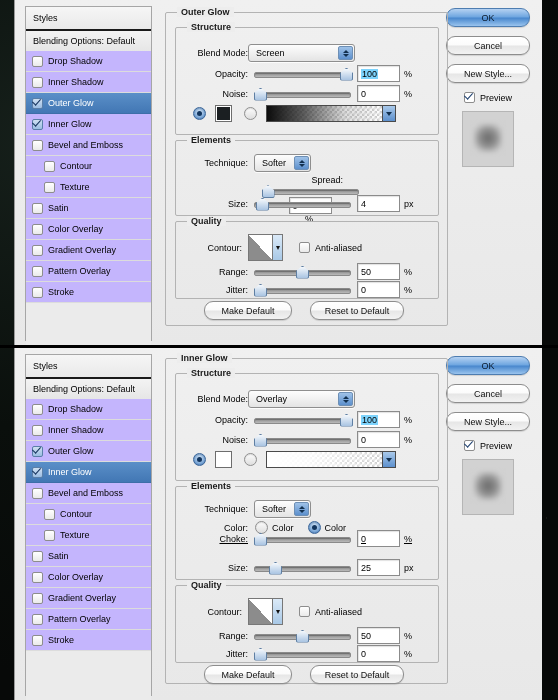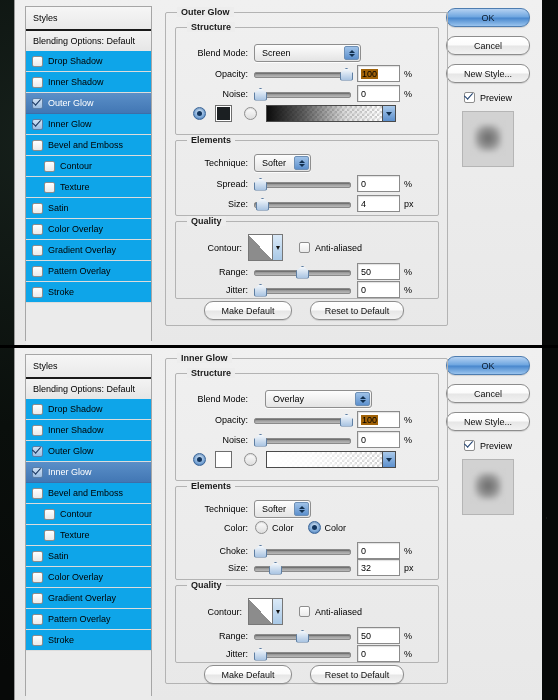--- a/index.html
+++ b/index.html
@@ -49,21 +49,21 @@
     background:#efefef;border:1px solid #a6a6a6;
     box-shadow:inset 0 1px 0 #fff;}
   .sb-head{height:22px;line-height:22px;padding-left:7px;
     font-size:9px;font-weight:400;color:#000;
     background:linear-gradient(to bottom,#f6f6f6,#e9e9e9);
     border-bottom:2px solid #1a1a1a;}
   .sb-sub{height:20px;line-height:20px;padding-left:7px;font-size:9px;
     background:linear-gradient(to bottom,#f3f3f3,#e6e6e6);
     border-bottom:1px solid #111;}
   .sb-list{position:absolute;top:44px;left:0;right:0;bottom:0;
-    background:#0ea5e9;}
+    background:#c4b5fd;}
   .sb-item{height:20px;display:flex;align-items:center;
     border-bottom:1px solid #dcdcdc;
     padding-left:6px;font-size:9px;color:#000;}
   .sb-item.indent{padding-left:18px;}
   .sb-item.sel{background:linear-gradient(to bottom,#5a8fc8,#4277b4);color:#fff;
     border-bottom:1px solid #3d6ea8;}
   .sb-fill{background:#ebebeb;}
 
   
   .cb{width:9px;height:9px;border:1px solid #8d8d8d;border-radius:2px;
@@ -107,21 +107,21 @@
   .sknob{position:absolute;top:0;width:11px;height:11px;
     background:linear-gradient(to bottom,#f4f8fc,#a9c4e2);
     border:1px solid #5f7fa3;
     clip-path:polygon(50% 0%,100% 42%,100% 100%,0% 100%,0% 42%);
     border-radius:2px;}
 
   
   .nfield{height:15px;border:1px solid #8b8b8b;background:#fff;
     display:flex;align-items:center;padding-left:3px;font-size:9px;
     box-shadow:inset 1px 1px 1px rgba(0,0,0,.12);}
-  .nfield .selnum{background:#a16207;padding:0 1px;text-align:right;}
+  .nfield .selnum{background:#7dd3fc;padding:0 1px;text-align:right;}
   .unit{font-size:9px;margin-left:4px;}
 
   
   .radio{width:11px;height:11px;border-radius:50%;
     background:linear-gradient(to bottom,#fcfcfc,#dedede);
     border:1px solid #8f8f8f;position:relative;flex:0 0 auto;
     box-shadow:inset 0 1px 1px rgba(0,0,0,.12);}
   .radio.on{background:radial-gradient(circle at 50% 38%,#dbe9f7 0%,#7aa6d6 60%,#2f5f9c 100%);
     border-color:#3c6699;}
   .radio.on:after{content:"";position:absolute;left:3px;top:3px;width:5px;height:5px;
@@ -254,21 +254,21 @@
       <div class="panel" style="left:150px;top:6px;width:283px;height:330px;">
 
         <div class="group" style="left:0;top:6px;width:281px;height:312px;">
           <span class="glabel">Outer Glow</span>
 
           <div class="group" style="left:9px;top:14px;width:262px;height:106px;">
             <span class="glabel">Structure</span>
 
             <div class="row" style="left:0;top:16px;width:100%;">
               <span class="lbl" style="width:72px">Blend Mode:</span>
-              <div class="select" style="width:105px;margin-left:6px">
+              <div class="select" style="width:105px;">
                 <span class="txt">Screen</span>
                 <span class="arrows">
                     <i class="ar-up"></i>
                     <i class="ar-dn"></i>
                   </span>
               </div>
             </div>
 
             <div class="row" style="left:0;top:37px;width:100%;">
               <span class="lbl" style="width:72px">Opacity:</span>
@@ -314,21 +314,21 @@
               <span class="lbl" style="width:72px">Technique:</span>
               <div class="select" style="width:55px;margin-left:6px">
                 <span class="txt">Softer</span>
                 <span class="arrows">
                     <i class="ar-up"></i>
                     <i class="ar-dn"></i>
                   </span>
               </div>
             </div>
 
-            <div class="row" style="left:0;top:34px;width:100%;">
+            <div class="row" style="left:0;top:34px;width:100%;flex-direction:column;">
               <span class="lbl" style="width:72px">Spread:</span>
               <div class="slider" style="width:97px;margin-left:6px">
                 <div class="strack"></div>
                   <div class="sknob" style="left:0px"></div>
               </div>
               <div class="nfield" style="width:38px;margin-left:6px">
                 <span>0</span>
               </div>
               <span class="unit">%</span>
             </div>
@@ -469,21 +469,21 @@
 
       <div class="panel" style="left:150px;top:4px;width:283px;height:344px;">
         <div class="group" style="left:0;top:6px;width:281px;height:324px;">
           <span class="glabel">Inner Glow</span>
 
           <div class="group" style="left:9px;top:14px;width:262px;height:106px;">
             <span class="glabel">Structure</span>
 
             <div class="row" style="left:0;top:16px;width:100%;">
               <span class="lbl" style="width:72px">Blend Mode:</span>
-              <div class="select" style="width:105px;margin-left:17px">
+              <div class="select" style="width:105px;margin-left:0">
                 <span class="txt">Overlay</span>
                 <span class="arrows">
                     <i class="ar-up"></i>
                     <i class="ar-dn"></i>
                   </span>
               </div>
             </div>
 
             <div class="row" style="left:0;top:37px;width:100%;">
               <span class="lbl" style="width:72px">Opacity:</span>
@@ -537,40 +537,40 @@
             </div>
 
             <div class="row" style="left:0;top:34px;width:100%;">
               <span class="lbl" style="width:72px">Color:</span>
               <span class="radio" style="margin-left:7px"></span>
               <span style="font-size:9px;margin-left:4px">Color</span>
               <span class="radio on" style="margin-left:14px"></span>
               <span style="font-size:9px;margin-left:4px">Color</span>
             </div>
 
-            <div class="row" style="left:0;top:55px;width:100%;">
+            <div class="row" style="left:0;top:43px;width:100%;text-decoration:underline;">
               <span class="lbl" style="width:72px">Choke:</span>
               <div class="slider" style="width:97px;margin-left:6px">
                 <div class="strack"></div>
                   <div class="sknob" style="left:0px"></div>
               </div>
               <div class="nfield" style="width:38px;margin-left:6px">
                 <span>0</span>
               </div>
               <span class="unit">%</span>
             </div>
 
             <div class="row" style="left:0;top:72px;width:100%;">
               <span class="lbl" style="width:72px">Size:</span>
               <div class="slider" style="width:97px;margin-left:6px">
                 <div class="strack"></div>
                   <div class="sknob" style="left:15px"></div>
               </div>
               <div class="nfield" style="width:38px;margin-left:6px">
-                <span>32</span>
+                <span>25</span>
               </div>
               <span class="unit">px</span>
             </div>
           </div>
 
           <div class="group" style="left:9px;top:226px;width:262px;height:76px;">
             <span class="glabel">Quality</span>
 
             <div class="row" style="left:0;top:12px;width:100%;">
               <span class="lbl" style="width:66px">Contour:</span>

